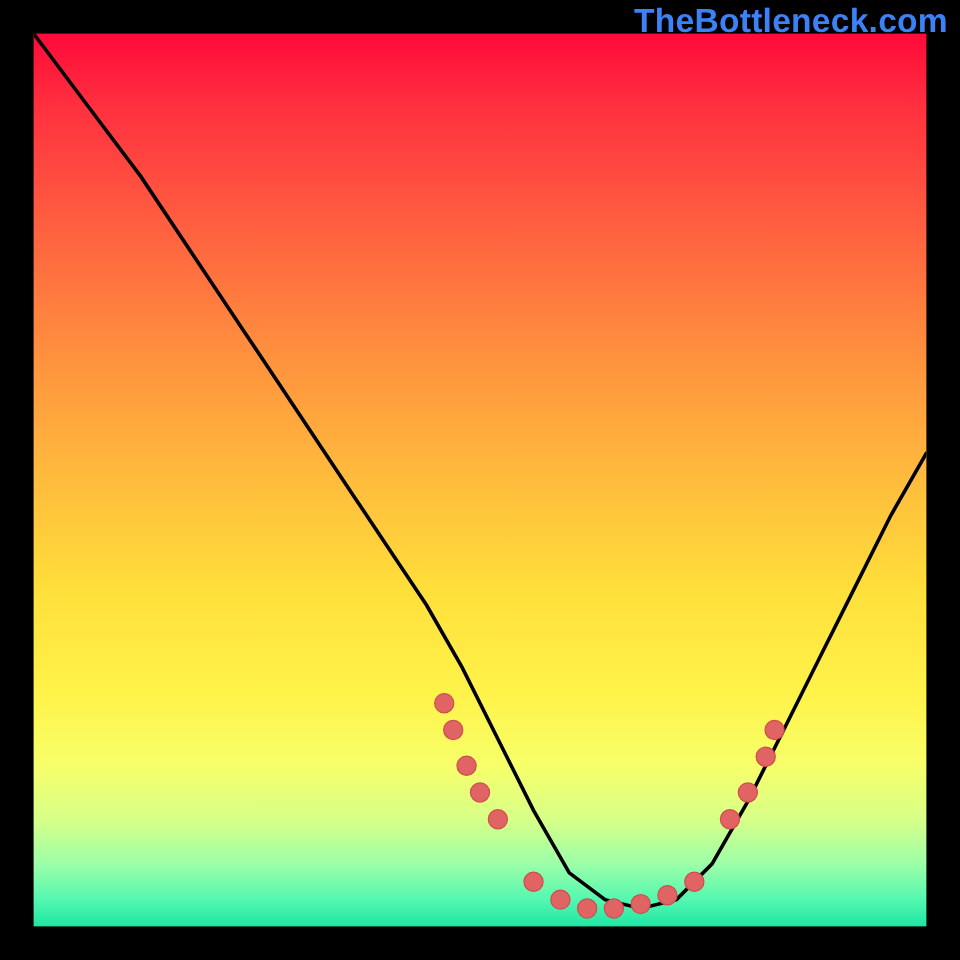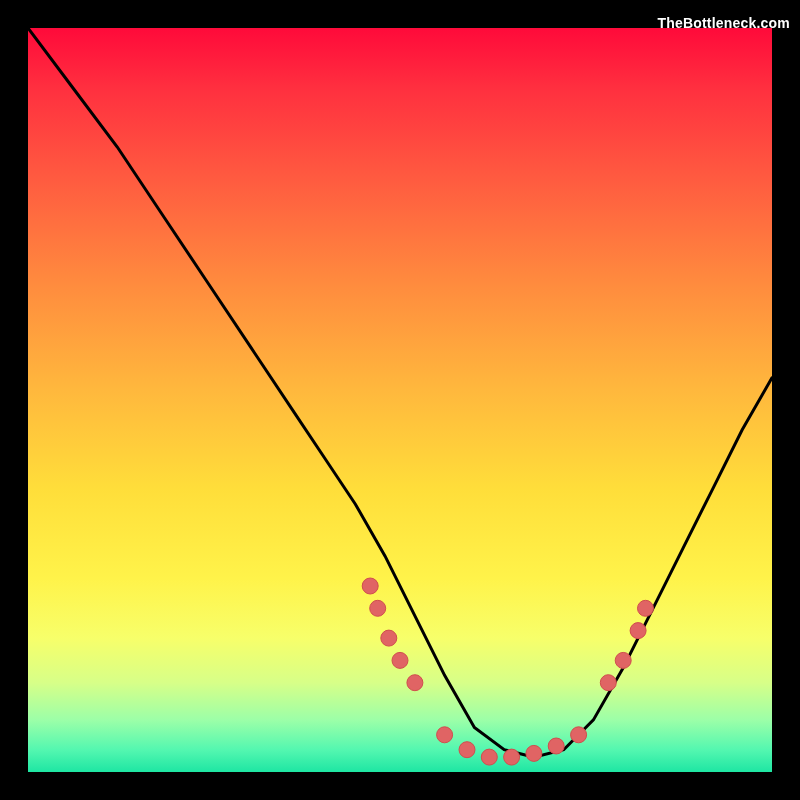--- a/index.html
+++ b/index.html
@@ -42,26 +42,26 @@
   }
   svg.curve {
     position: absolute;
     left: 0;
     top: 0;
     width: 744px;
     height: 744px;
   }
   .attribution {
     position: absolute;
-    top: 15px;
+    top: 2px;
     right: 10px;
     font-family: Arial, Helvetica, sans-serif;
-    font-size: 14px;
+    font-size: 28px;
     font-weight: 600;
-    color: #ffffff;
+    color: #3b82f6;
     letter-spacing: 0.2px;
   }
 </style>
 </head>
 <body>
 
 <div class="attribution">TheBottleneck.com</div>
 
 <div class="frame">
   <div class="gradient"></div>

